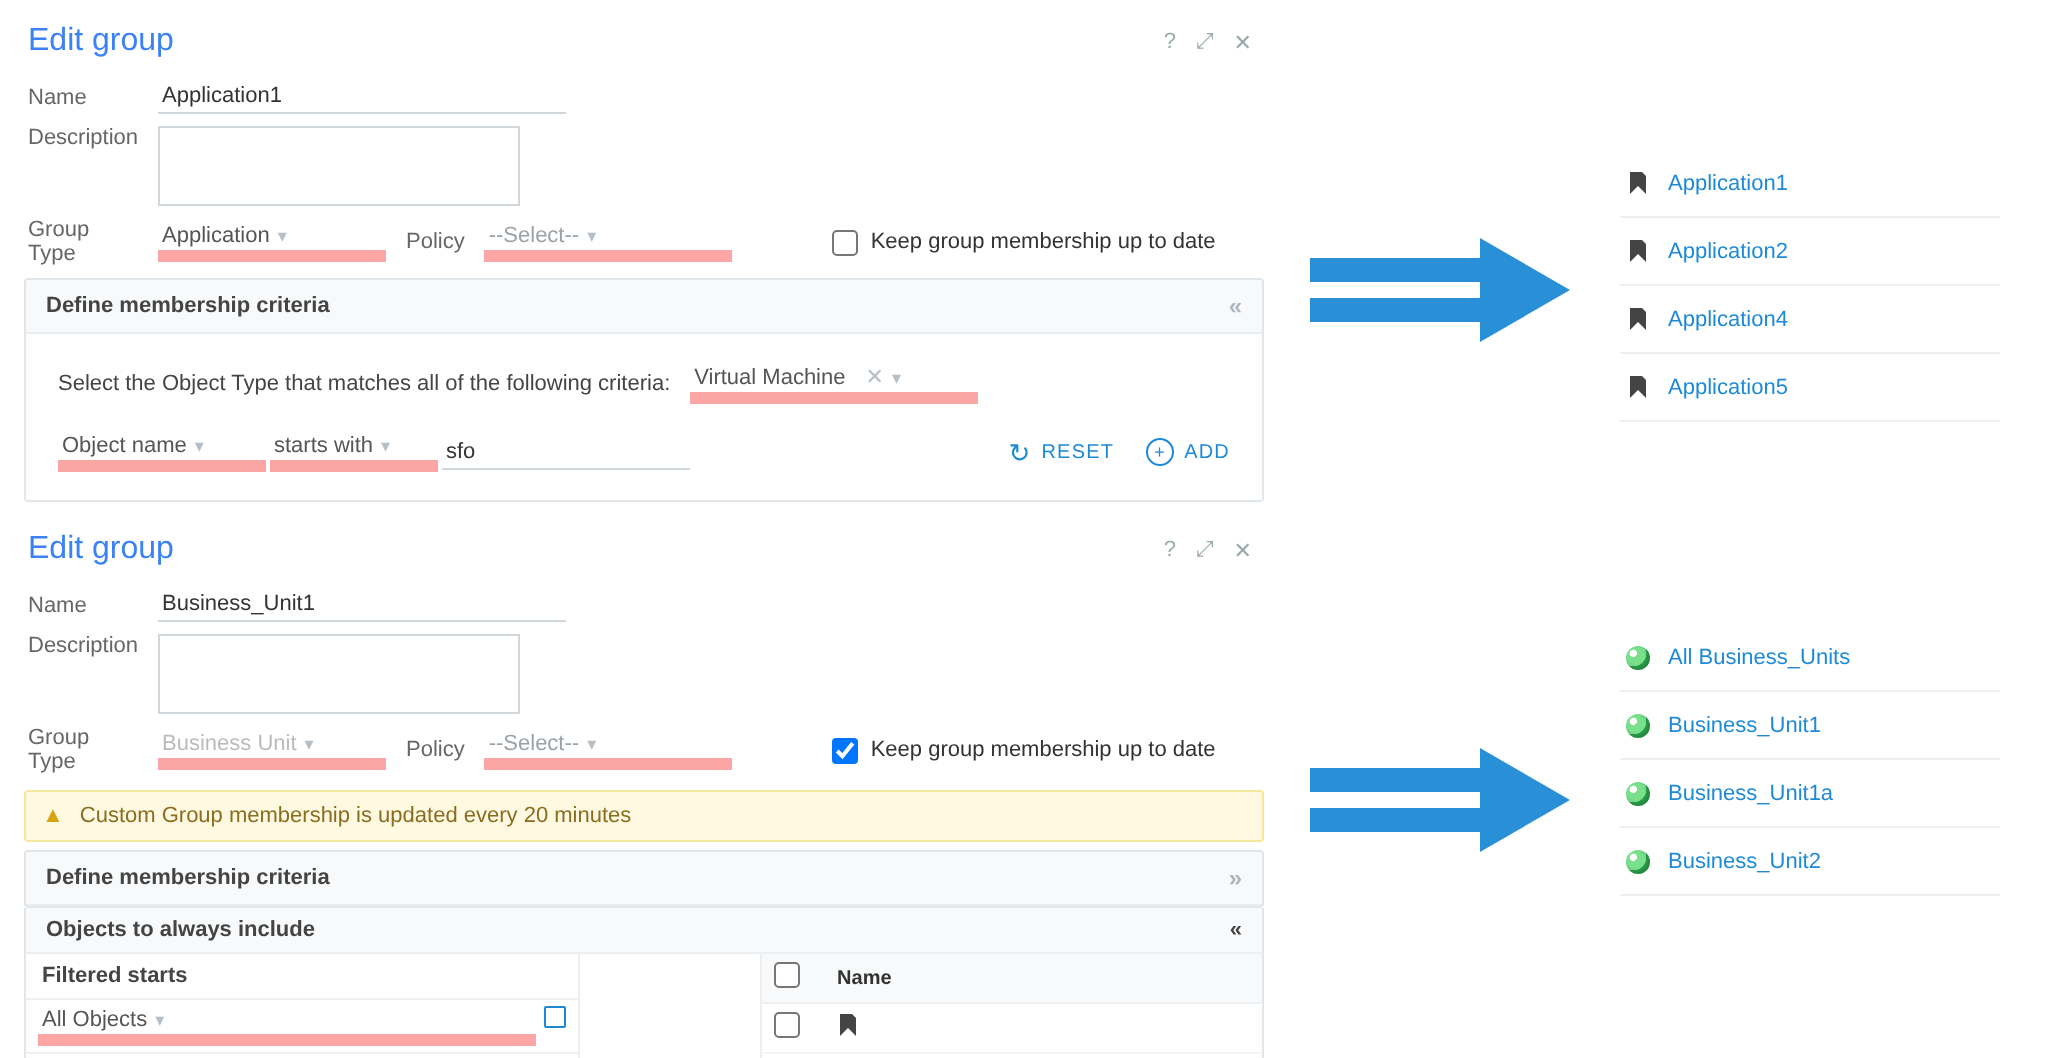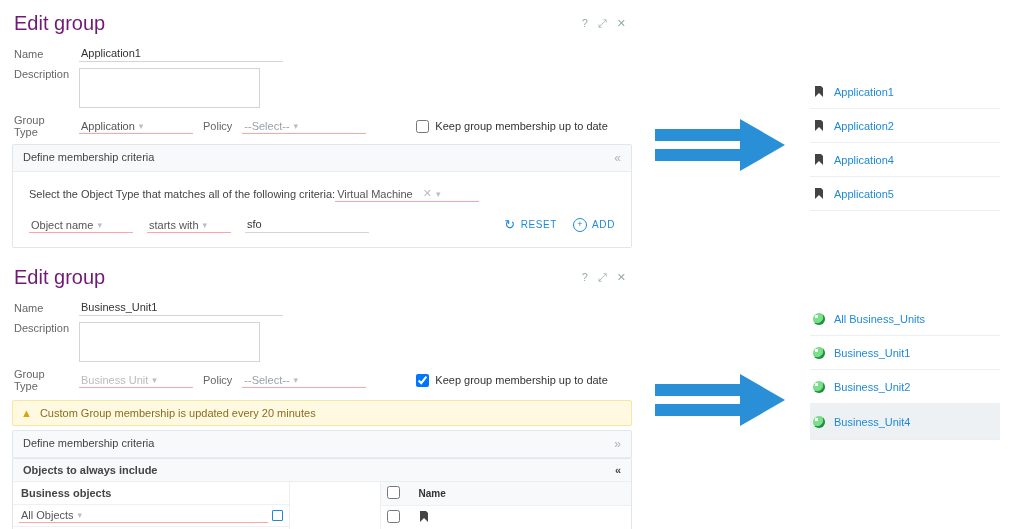--- a/index.html
+++ b/index.html
@@ -1,53 +1,53 @@
 <!DOCTYPE html>
 <html><head>
 <meta charset="utf-8">
 <style>
   html,body{margin:0;padding:0;font-family:"Segoe UI",Arial,sans-serif;font-size:11px;color:#333;background:#fff;width:1024px;height:529px;overflow:hidden}
   .stage{position:relative;width:1024px;height:529px}
   .panel{position:absolute;left:12px;width:620px;border-radius:2px}
   .panel .hdr{display:flex;align-items:center;justify-content:space-between;padding:4px 6px 8px 2px}
-  .panel .hdr .title{font-size:20px;color:#701a75;font-weight:400}
+  .panel .hdr .title{font-size:16px;color:#3b82f6;font-weight:400}
   .panel .hdr .icons{display:flex;gap:10px;color:#9aa;}
   .panel .hdr .icons span{cursor:pointer}
   .row{display:flex;align-items:center;gap:10px;margin:2px 0 6px 2px}
   .lbl{width:55px;color:#666}
   .underline-input{border:none;border-bottom:1px solid #cfd6dc;background:transparent;padding:2px 2px;font-family:inherit;font-size:11px;color:#333;min-width:120px}
   .underline-input.wide{width:200px}
   .textarea{width:175px;height:34px;border:1px solid #cfd6dc;resize:none;font-family:inherit;font-size:11px;padding:2px}
-  .sel{display:inline-flex;align-items:center;gap:4px;border-bottom:1px solid #fca5a5;padding:1px 2px;color:#9aa2a9;cursor:pointer}
+  .sel{display:inline-flex;align-items:center;gap:4px;border-bottom:6px solid #fca5a5;padding:1px 2px;color:#9aa2a9;cursor:pointer}
   .sel.val{color:#555}
   .chev{font-size:9px;color:#b6bfc7}
   .clear{color:#b6bfc7;margin-left:6px;cursor:pointer}
   .cb{display:inline-flex;align-items:flex-start;gap:6px}
   .cb input{margin:0}
   .section{border:1px solid #e1e6ea;border-radius:2px;margin-top:6px}
-  .section .sec-head{display:flex;justify-content:space-between;background:#f7f9fa;border-bottom:1px solid #e9edf0;padding:6px 10px;font-weight:400;color:#444}
+  .section .sec-head{display:flex;justify-content:space-between;align-items:center;background:#f7f9fa;border-bottom:1px solid #e9edf0;padding:6px 10px;font-weight:700;color:#444}
   .section .sec-head .collapse{color:#adb5bd;cursor:pointer;font-size:12px}
   .criteria-body{padding:14px 16px 14px 16px;background:#fff}
   .criteria-inner{border:0;padding:0}
-  .criteria-row1{display:flex;align-items:center;color:#444}
+  .criteria-row1{display:flex;align-items:center;gap:10px;color:#444}
   .criteria-row2{display:flex;align-items:center;gap:14px;margin-top:14px;justify-content:space-between}
-  .criteria-row2 .left{display:flex;align-items:flex-end;gap:14px}
+  .criteria-row2 .left{display:flex;align-items:center;gap:2px}
   .actions{display:flex;align-items:center;gap:16px;color:#1e8ad6}
   .actions .act{display:inline-flex;align-items:center;gap:5px;cursor:pointer;font-size:10px;letter-spacing:.6px}
   .actions .ic{width:12px;height:12px;border:1.2px solid #1e8ad6;border-radius:50%;display:inline-flex;align-items:center;justify-content:center;font-size:9px;line-height:1}
   .actions .reset-ic{border:none;font-size:13px}
   .alert-warn{display:flex;align-items:center;gap:8px;background:#fff9e1;border:1px solid #f5e7a0;color:#8a6d1f;padding:6px 8px;border-radius:2px;margin-top:8px}
   .alert-warn .w-ic{color:#d7a30e}
   .subsection{border:1px solid #e1e6ea;border-top:none}
   .subsection .head{display:flex;justify-content:space-between;align-items:center;background:#f7f9fa;border-bottom:1px solid #eceff2;padding:5px 10px;font-weight:600;color:#444}
   .include-body{display:flex;gap:0;background:#fff}
   .col{flex:1;display:flex;flex-direction:column;border-right:1px solid #eceff2;min-height:120px}
   .col:last-child{border-right:none}
   .col .ch{padding:5px 8px;font-weight:600;color:#444;border-bottom:1px solid #eef1f3}
-  .col .filter-row{display:flex;align-items:center;gap:4px;padding:3px 6px;border-bottom:1px solid #eef1f3}
+  .col .filter-row{display:flex;align-items:flex-start;gap:4px;padding:3px 6px;border-bottom:1px solid #eef1f3}
   .tree{padding:4px 4px 0 4px;overflow:auto;flex:1;position:relative}
   .tree .nd{display:flex;align-items:center;gap:6px;padding:2px 0 2px 6px;color:#2c6aa0;cursor:pointer}
   .col.mid{flex:0 0 90px;align-items:center;justify-content:center;gap:4px}
   .spin{width:9px;height:9px;border:1px solid #1e8ad6;background:#fff;border-radius:1px}
   .inc-table{width:100%;border-collapse:collapse;font-size:10px}
   .inc-table th{background:#f7f9fa;text-align:left;font-weight:600;padding:4px 6px;border-bottom:1px solid #eef1f3}
   .inc-table td{padding:4px 6px;border-bottom:1px solid #f3f5f7}
   .inc-table input[type=checkbox]{margin:0}
   
   .rlist{position:absolute;left:810px;width:190px}
@@ -182,21 +182,21 @@
         <span class="collapse">»</span>
       </div>
     </div>
     <div class="subsection">
       <div class="head">
         <span>Objects to always include</span>
         <span class="collapse">«</span>
       </div>
       <div class="include-body">
         <div class="col" style="flex:1.1">
-          <div class="ch">Business objects</div>
+          <div class="ch">Filtered starts</div>
           <div class="filter-row">
             <div class="sel val" style="flex:1">
               <span>All Objects</span>
                 <span class="chev">▾</span>
             </div>
             <span class="spin"></span>
           </div>
           <div class="tree" id="adapter-tree">
               <div class="nd">
                 <span>Arctic SDDC Discovery Adapter</span>
@@ -259,44 +259,44 @@
       <div class="item">
         <span class="glyph">
           <svg width="10" height="13" viewBox="0 0 10 13">
             <path d="M1 1 H7 L9 3 V12 L5 8 L1 12 Z" fill="#444"></path>
           </svg>
         </span>
         <span>Application5</span>
       </div>
     </div>
 
-  <div class="rlist" style="top:302px" id="bu-list">
+  <div class="rlist" style="top:312px" id="bu-list">
       <div class="item">
         <span class="glyph">
           <span class="globe"></span>
         </span>
         <span>All Business_Units</span>
       </div>
       <div class="item">
         <span class="glyph">
           <span class="globe"></span>
         </span>
         <span>Business_Unit1</span>
       </div>
       <div class="item">
         <span class="glyph">
           <span class="globe"></span>
         </span>
+        <span>Business_Unit1a</span>
+      </div>
+      <div class="item">
+        <span class="glyph">
+          <span class="globe"></span>
+        </span>
         <span>Business_Unit2</span>
-      </div>
-      <div class="item sel">
-        <span class="glyph">
-          <span class="globe"></span>
-        </span>
-        <span>Business_Unit4</span>
       </div>
     </div>
 
   <div class="arrow" style="top:115px;left:650px">
     <svg viewBox="0 0 140 60">
         <path d="M5 14 H90 V4 L135 30 L90 56 V46 H5 V34 H90 V26 H5 Z" fill="#1e8ad6" opacity="0.95"></path>
       </svg>
   </div>
   <div class="arrow" style="top:370px;left:650px">
     <svg viewBox="0 0 140 60">

